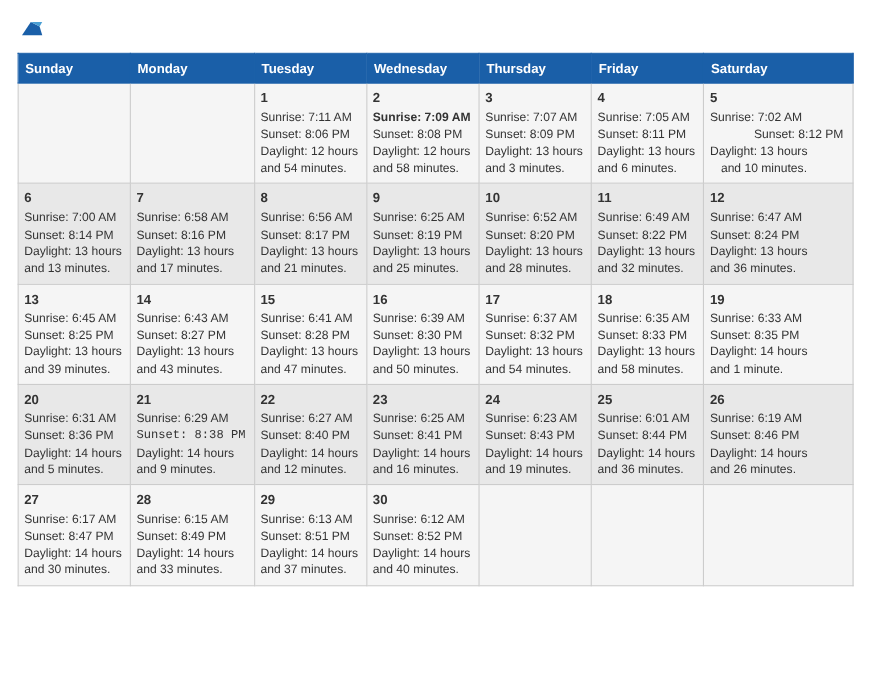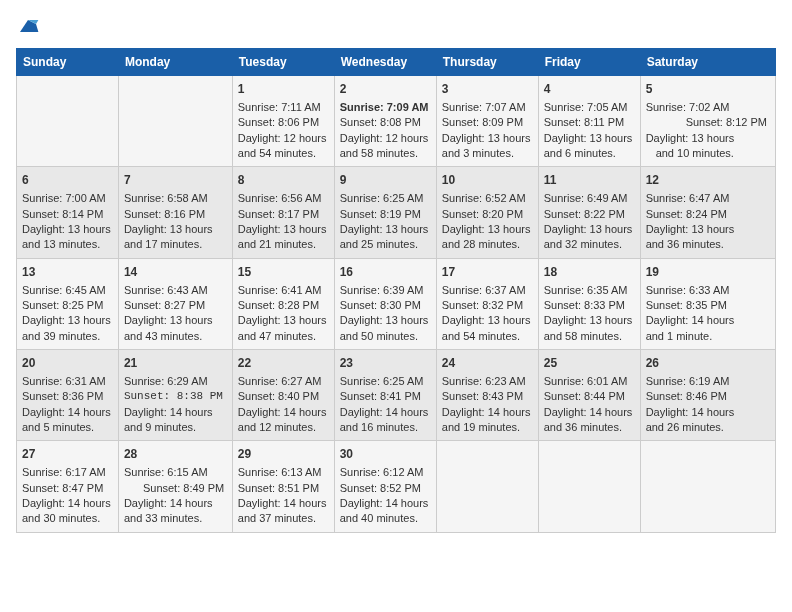--- a/index.html
+++ b/index.html
@@ -322,21 +322,21 @@
         <td>
           <span class="day-num">27</span>
           <span style="display: block;">Sunrise: 6:17 AM</span>
           <span style="display: block;">Sunset: 8:47 PM</span>
           <span style="display: block;">Daylight: 14 hours</span>
           <span style="display: block;">and 30 minutes.</span>
         </td>
         <td>
           <span class="day-num">28</span>
           <span style="display: block;">Sunrise: 6:15 AM</span>
-          <span style="display: block; margin-left: 19px;">Sunset: 8:49 PM</span>
+          <span style="display: block;">Sunset: 8:49 PM</span>
           <span style="display: block;">Daylight: 14 hours</span>
           <span style="display: block;">and 33 minutes.</span>
         </td>
         <td>
           <span class="day-num">29</span>
           <span style="display: block;">Sunrise: 6:13 AM</span>
           <span style="display: block;">Sunset: 8:51 PM</span>
           <span style="display: block;">Daylight: 14 hours</span>
           <span style="display: block;">and 37 minutes.</span>
         </td>

